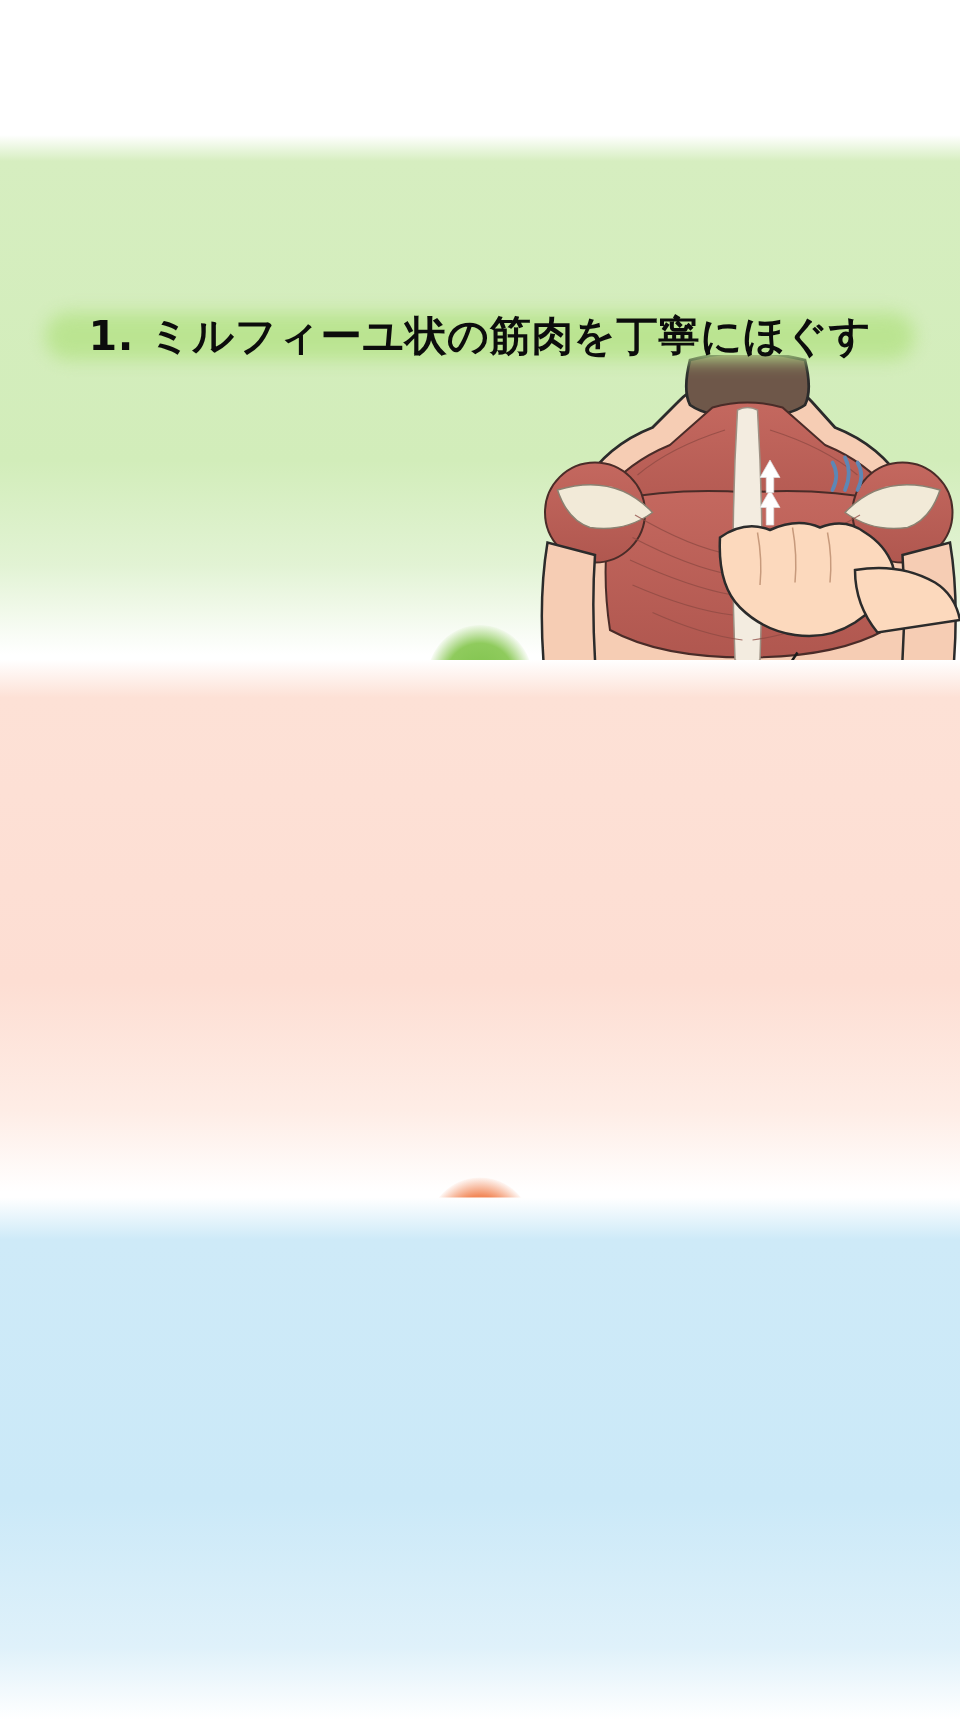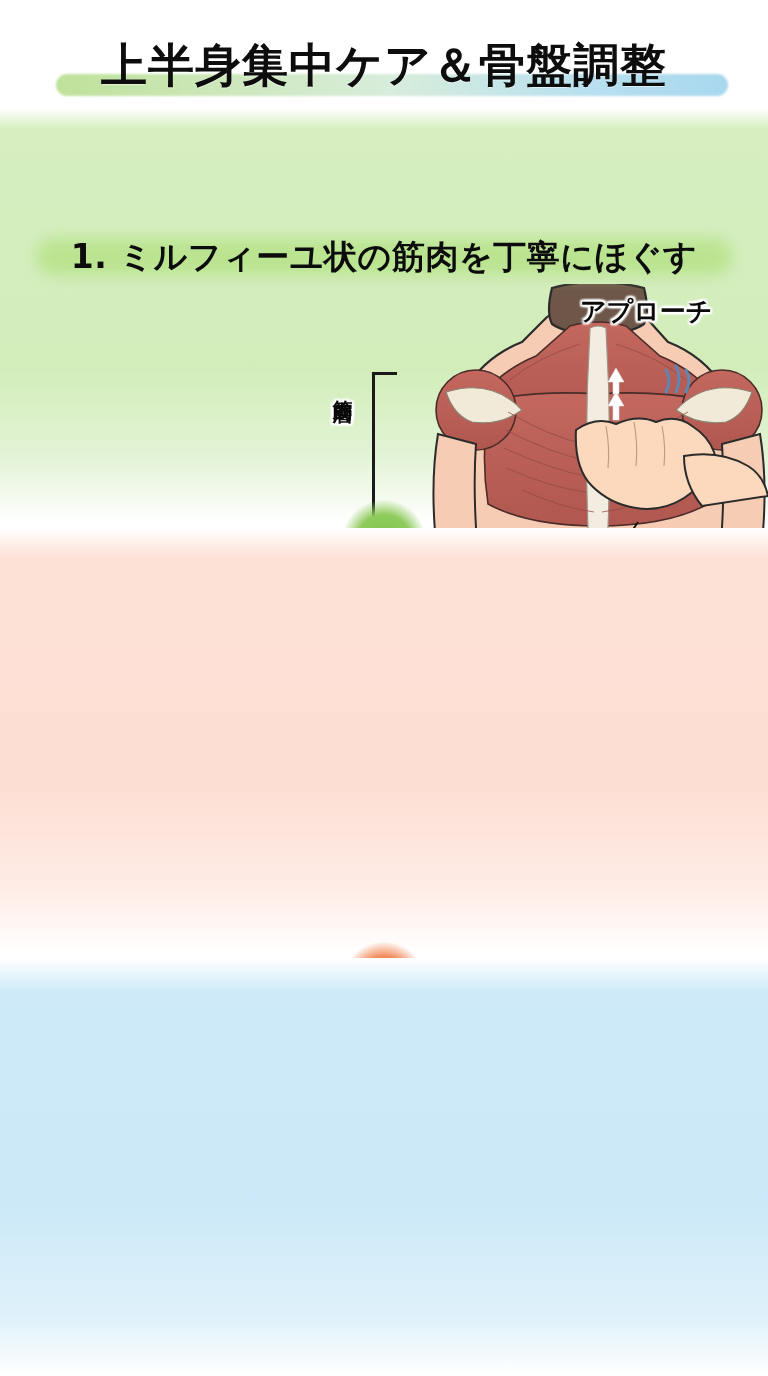--- a/index.html
+++ b/index.html
@@ -42,21 +42,21 @@
   #band2{top:528px;height:430px;
     background:
       linear-gradient(180deg,rgba(255,255,255,1) 0%,rgba(253,225,214,1) 7%,rgba(253,222,211,1) 60%,rgba(254,237,230,1) 84%,rgba(255,255,255,1) 99%);
   }
   #band3{top:958px;height:418px;
     background:
       linear-gradient(180deg,rgba(255,255,255,1) 0%,rgba(206,234,248,1) 8%,rgba(203,233,248,1) 58%,rgba(223,241,250,1) 86%,rgba(255,255,255,1) 100%);
   }
 
   
-  .hdr{position:absolute;display:flex;align-items:center;}
+  .hdr{position:absolute;display:flex;align-items:center;margin-top:12px;}
   .hdr .hl{
     position:absolute;left:-14px;right:-14px;top:6px;bottom:6px;
     border-radius:26px;filter:blur(7px);
   }
   .hdr .htxt{position:relative;font-weight:800;color:#0c0c0c;white-space:nowrap;}
 
   #hdr1{left:50px;top:124px;width:668px;height:50px;justify-content:center;}
   #hdr1 .hl{background:#b9e48e;opacity:.92;}
   #hdr1 .htxt{font-size:33px;letter-spacing:.5px;}
 
@@ -88,24 +88,20 @@
   #fig1 .lbl-approach{left:150px;top:8px;font-size:26px;}
   #fig1 .lbl-layer{left:-100px;top:98px;font-size:20px;letter-spacing:2px;}
   #bracket{position:absolute;left:-58px;top:86px;width:22px;height:160px;
     border:3px solid #1a1a1a;border-right:none;}
 </style>
 </head>
 <body>
 
 <div id="page">
 
-  <div class="title-wrap">
-    <div class="title-bar"></div>
-    <div class="title-text">上半身集中ケア＆骨盤調整</div>
-  </div>
 
   <div class="band" id="band1">
 
     <svg class="illus" style="left:430px;top:176px;" width="338" height="302" viewBox="0 0 338 302">
       <defs>
         <linearGradient id="muscleG" x1="0" y1="0" x2="0" y2="1">
           <stop offset="0%" stop-color="#c4685f"></stop>
             <stop offset="100%" stop-color="#b0574f"></stop>
         </linearGradient>
       </defs>
@@ -159,26 +155,20 @@
         <g stroke="#c79a7c" stroke-width="1.2" fill="none">
           <path d="M176 142 q4 22 2 42"></path>
             <path d="M204 138 q4 22 2 44"></path>
             <path d="M232 142 q4 20 2 40"></path>
         </g>
       </g>
 
       <path d="M208 238 l-20 30" stroke="#1b1b1b" stroke-width="2" fill="none"></path>
     </svg>
 
-    <div class="illus" id="fig1">
-      <div id="bracket"></div>
-      <div class="lbl lbl-v lbl-layer">筋肉層</div>
-      <div class="lbl lbl-approach">アプローチ</div>
-
-    </div>
 
     <div class="hdr" id="hdr1">
       <div class="hl"></div>
       <div class="htxt">1. ミルフィーユ状の筋肉を丁寧にほぐす</div>
     </div>
 
 
   </div>
 
   <div class="divider" id="div1">

